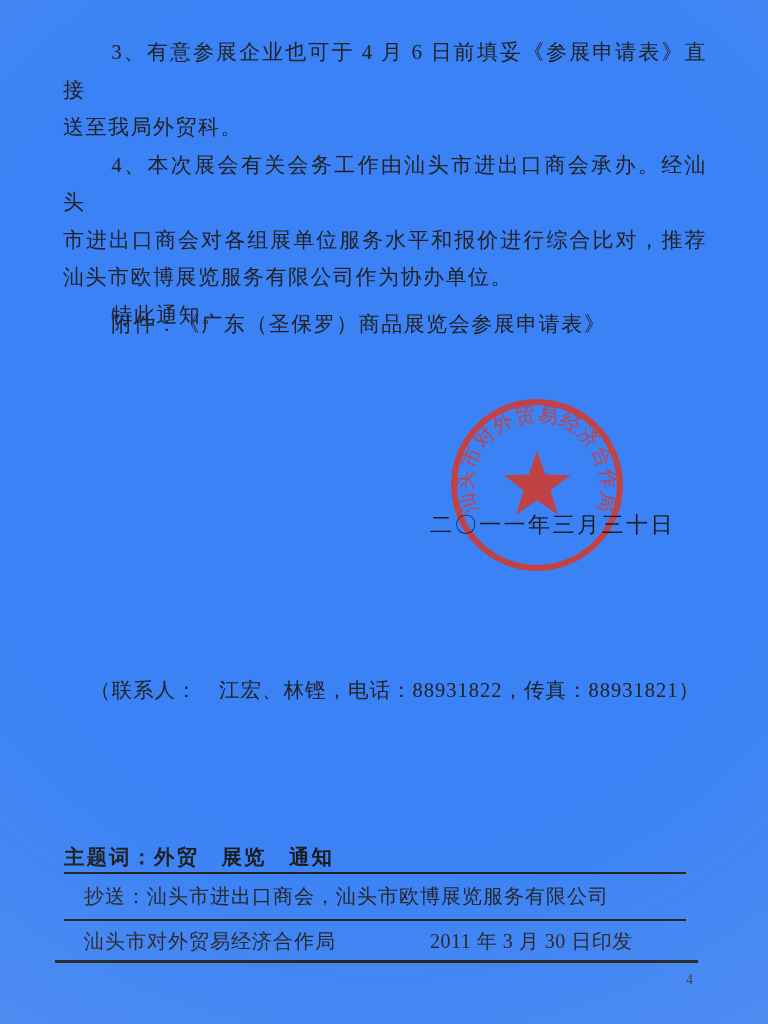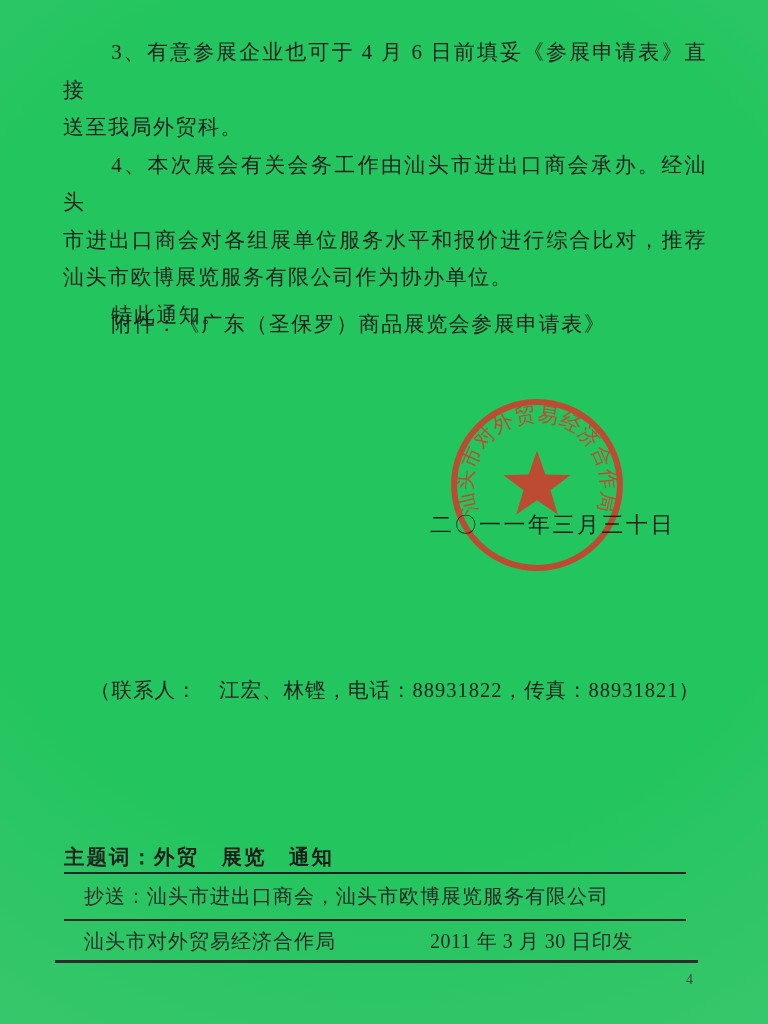--- a/index.html
+++ b/index.html
@@ -5,21 +5,21 @@
   * { margin: 0; padding: 0; box-sizing: border-box; }
   html, body { width: 768px; height: 1024px; }
   body {
     font-family: "Liberation Serif", "DejaVu Serif", serif;
     background: #ffffff;
   }
   .page {
     position: relative;
     width: 768px;
     height: 1024px;
-    background: #22c55e;
+    background: #3b82f6;
     overflow: hidden;
     color: #1f1f1f;
   }
   
   .page::after {
     content: "";
     position: absolute;
     inset: 0;
     background: radial-gradient(circle at 50% 40%, rgba(255,255,255,0) 60%, rgba(210,210,205,0.12) 100%);
     pointer-events: none;

